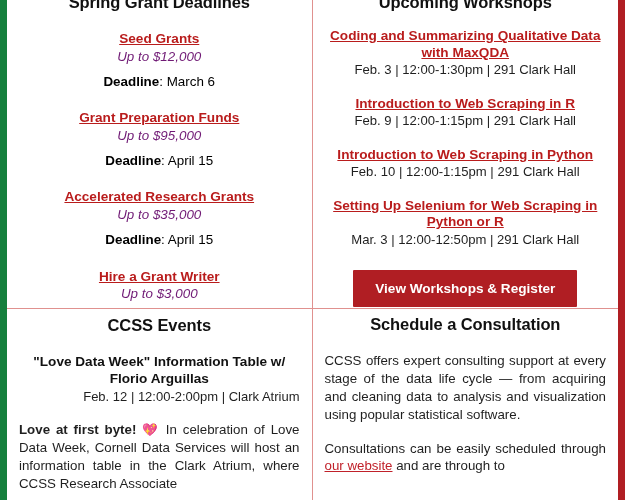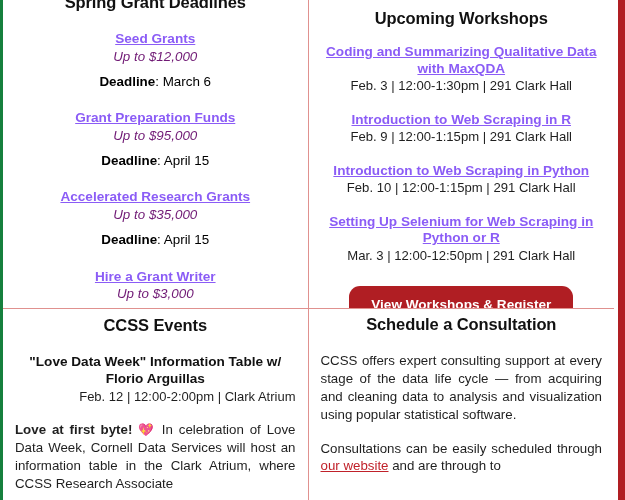--- a/index.html
+++ b/index.html
@@ -13,21 +13,21 @@
     overflow: hidden;
     font-family: "Liberation Sans", sans-serif;
     color: #1a1a1a;
   }
 
   .newsletter {
     position: relative;
     width: 625px;
     height: 500px;
     box-sizing: border-box;
-    border-left: 3px solid #15803d;
+    border-left: 7px solid #15803d;
     border-right: 7px solid #b01e23;
     background: #ffffff;
     overflow: hidden;
   }
 
   .grid {
     display: flex;
     flex-wrap: wrap;
     width: 611px;
     height: 500px;
@@ -41,21 +41,21 @@
     overflow: hidden;
   }
 
   .cell-tl {
     height: 308px;
     padding-top: 0;
     border-right: 1.5px solid #e0918f;
   }
   .cell-tr {
     height: 308px;
-    padding-top: 16px;
+    padding-top: 0;
   }
   .cell-bl {
     height: 192px;
     border-right: 1.5px solid #e0918f;
     border-top: 1.5px solid #e0918f;
     padding-top: 8px;
   }
   .cell-br {
     height: 192px;
     border-top: 1.5px solid #e0918f;
@@ -83,21 +83,21 @@
   .entry {
     text-align: center;
     margin-top: 20px;
   }
   .entry:first-of-type {
     margin-top: 22px;
   }
 
   .entry-link {
     display: block;
-    color: #8b5cf6;
+    color: #b91c1c;
     font-weight: bold;
     font-size: 13.6px;
     text-decoration: underline;
     line-height: 1.22;
     cursor: pointer;
   }
 
   .entry-amount {
     display: block;
     font-style: italic;
@@ -138,21 +138,21 @@
     margin-top: 22px;
   }
   .cta-button {
     display: inline-block;
     background: #b01e23;
     color: #ffffff;
     font-weight: bold;
     font-size: 13.6px;
     padding: 11px 22px;
     border: none;
-    border-radius: 11px;
+    border-radius: 1px;
     cursor: pointer;
     font-family: "Liberation Sans", sans-serif;
   }
 
   .event-heading {
     text-align: center;
     font-weight: bold;
     font-size: 13.6px;
     color: #111111;
     line-height: 1.24;

